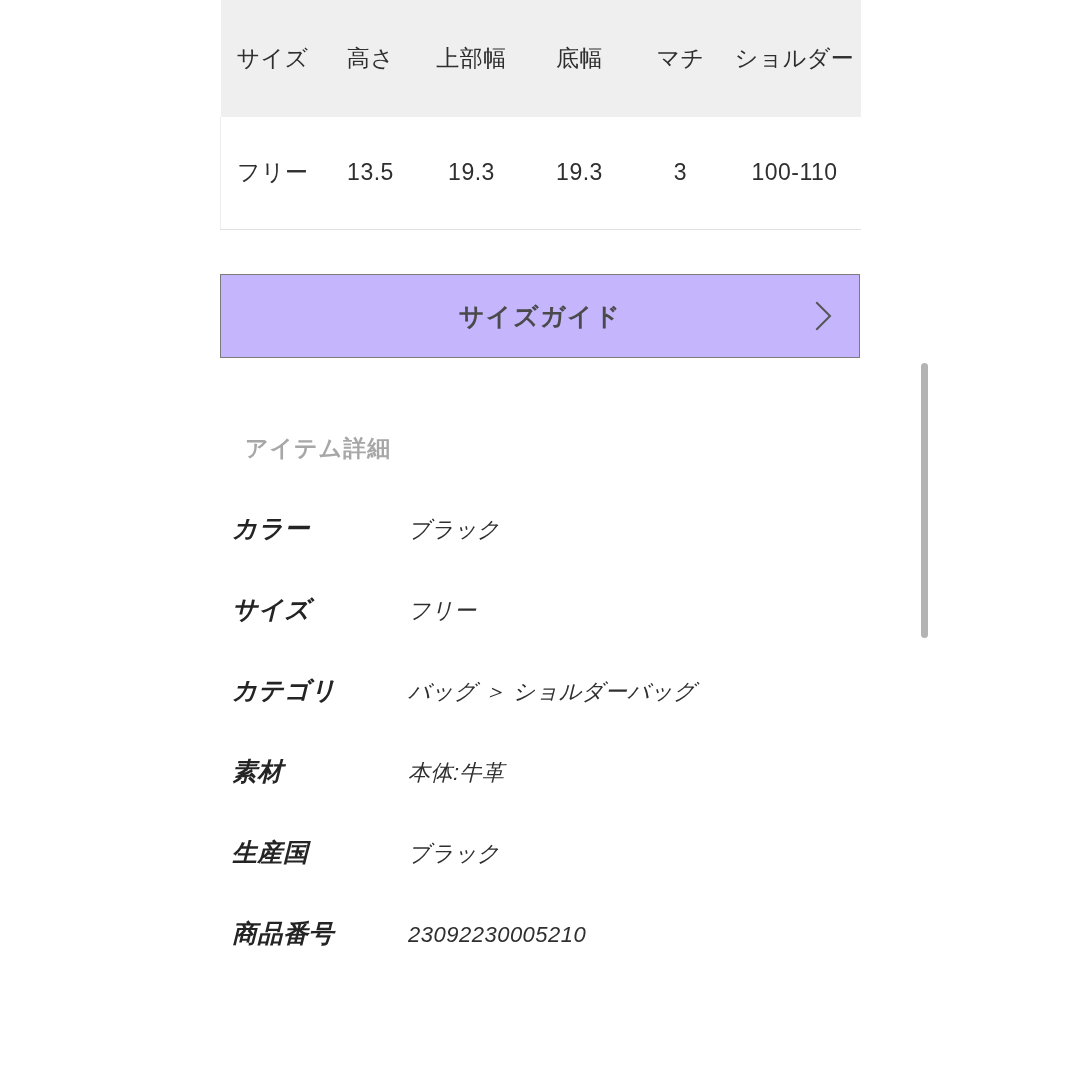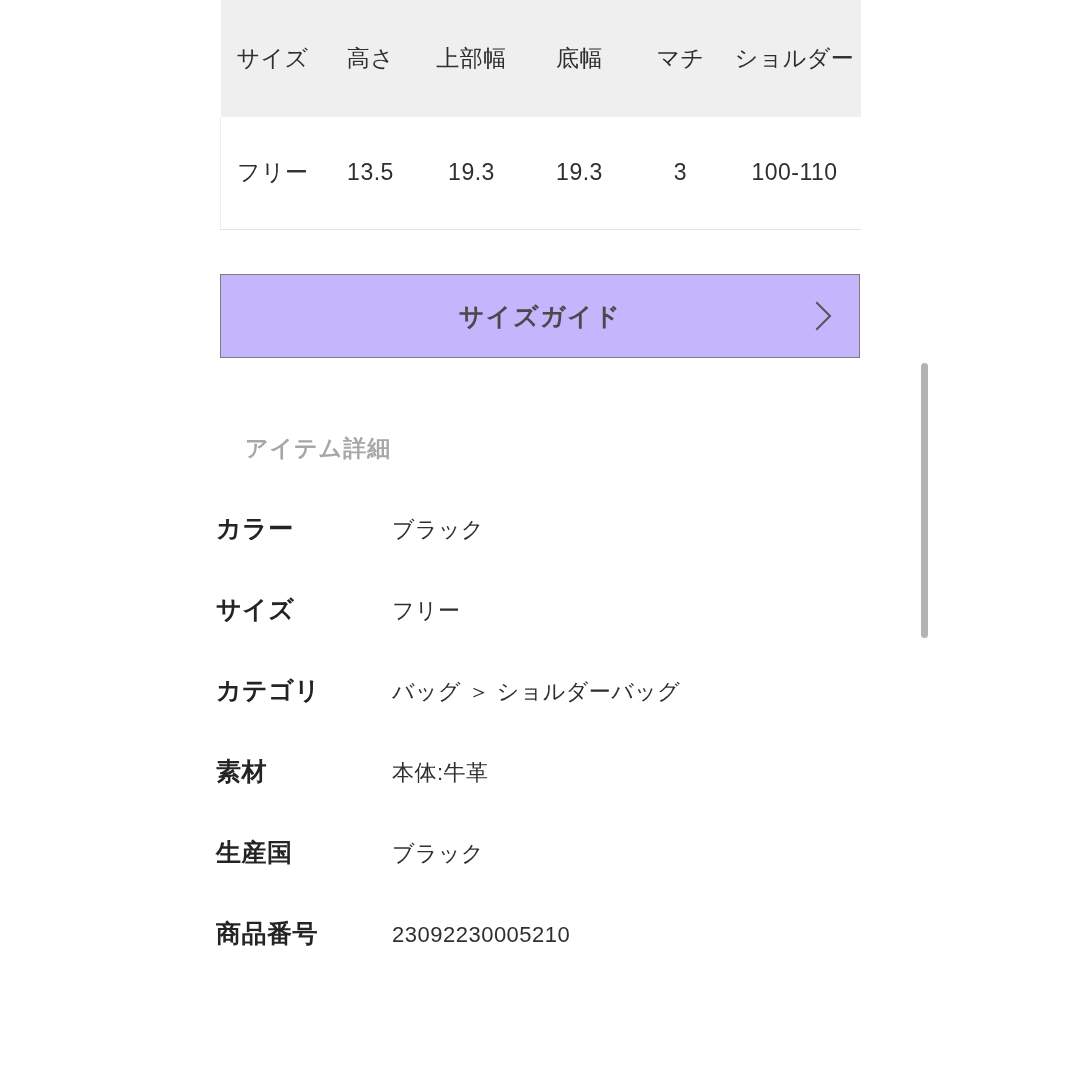--- a/index.html
+++ b/index.html
@@ -113,23 +113,24 @@
     font-size: 23px;
     font-weight: 700;
     color: #a7a7a7;
     letter-spacing: 1px;
     margin-left: 25px;
   }
 
   
   .detail-list {
     position: absolute;
-    left: 216px;
+    left: 232px;
     top: 512px;
     width: 660px;
+    font-style: italic;
   }
   .detail-row {
     display: flex;
     align-items: baseline;
     height: 81px;
   }
   .detail-label {
     width: 176px;
     flex: 0 0 176px;
     font-size: 25px;

